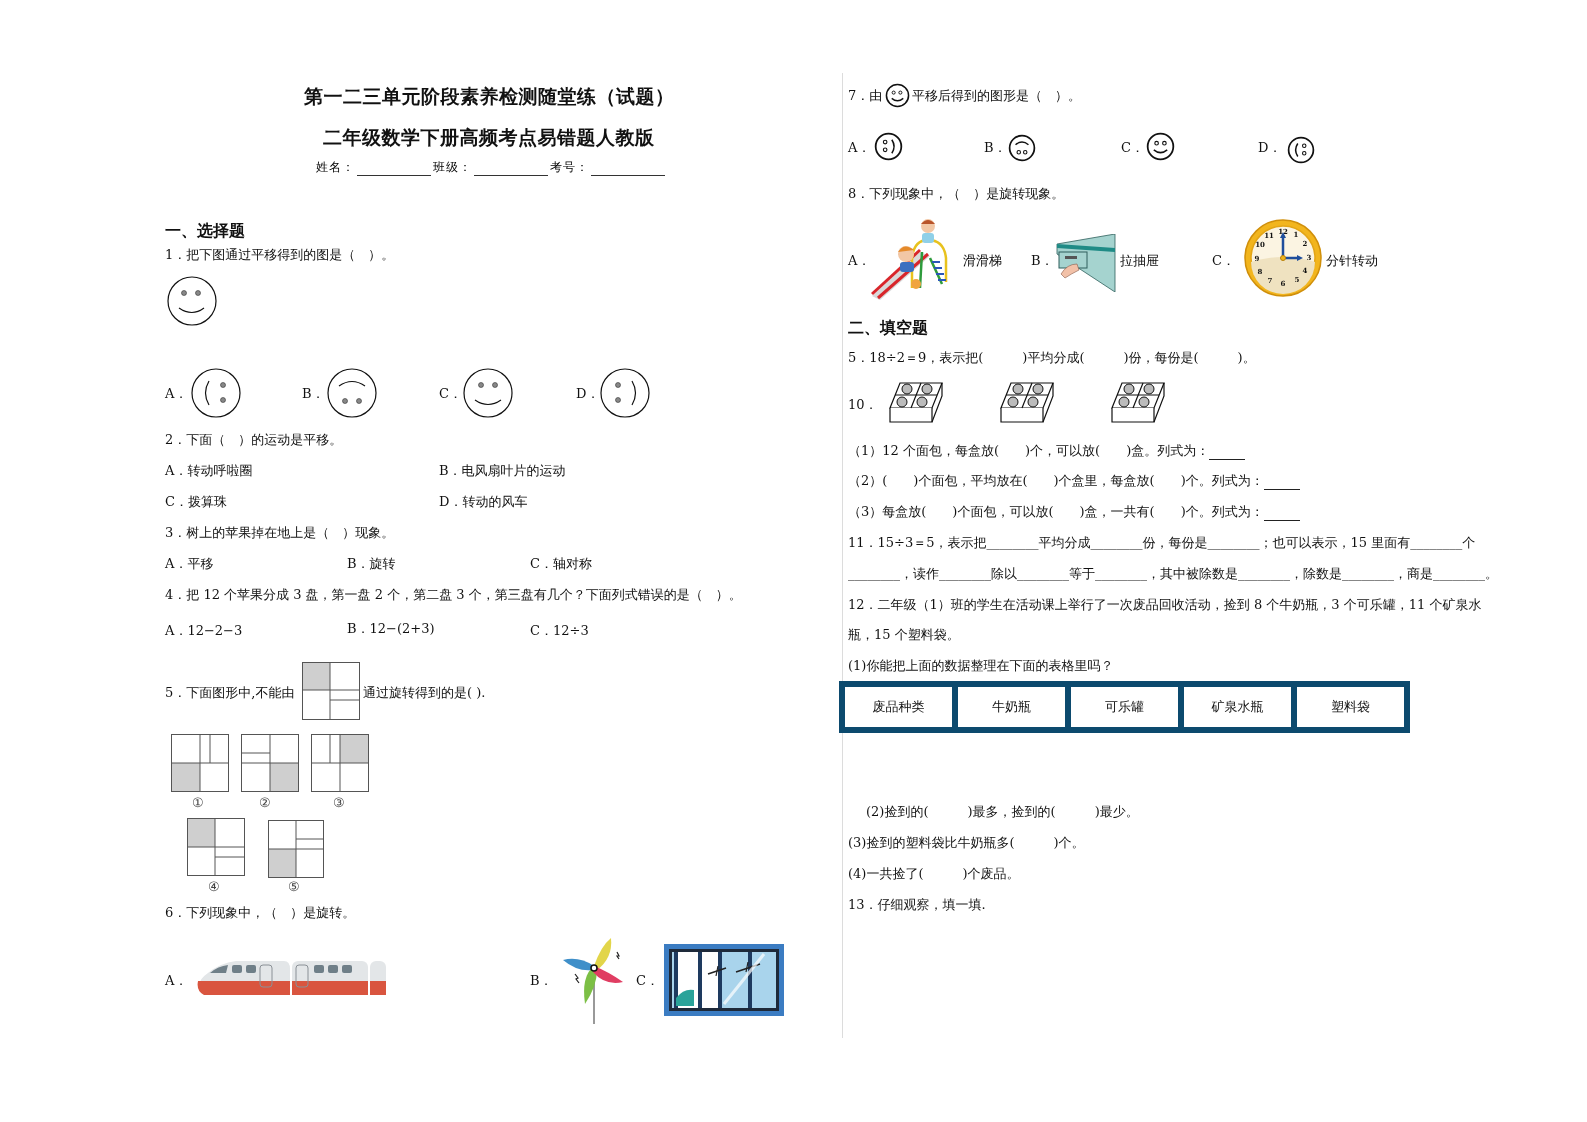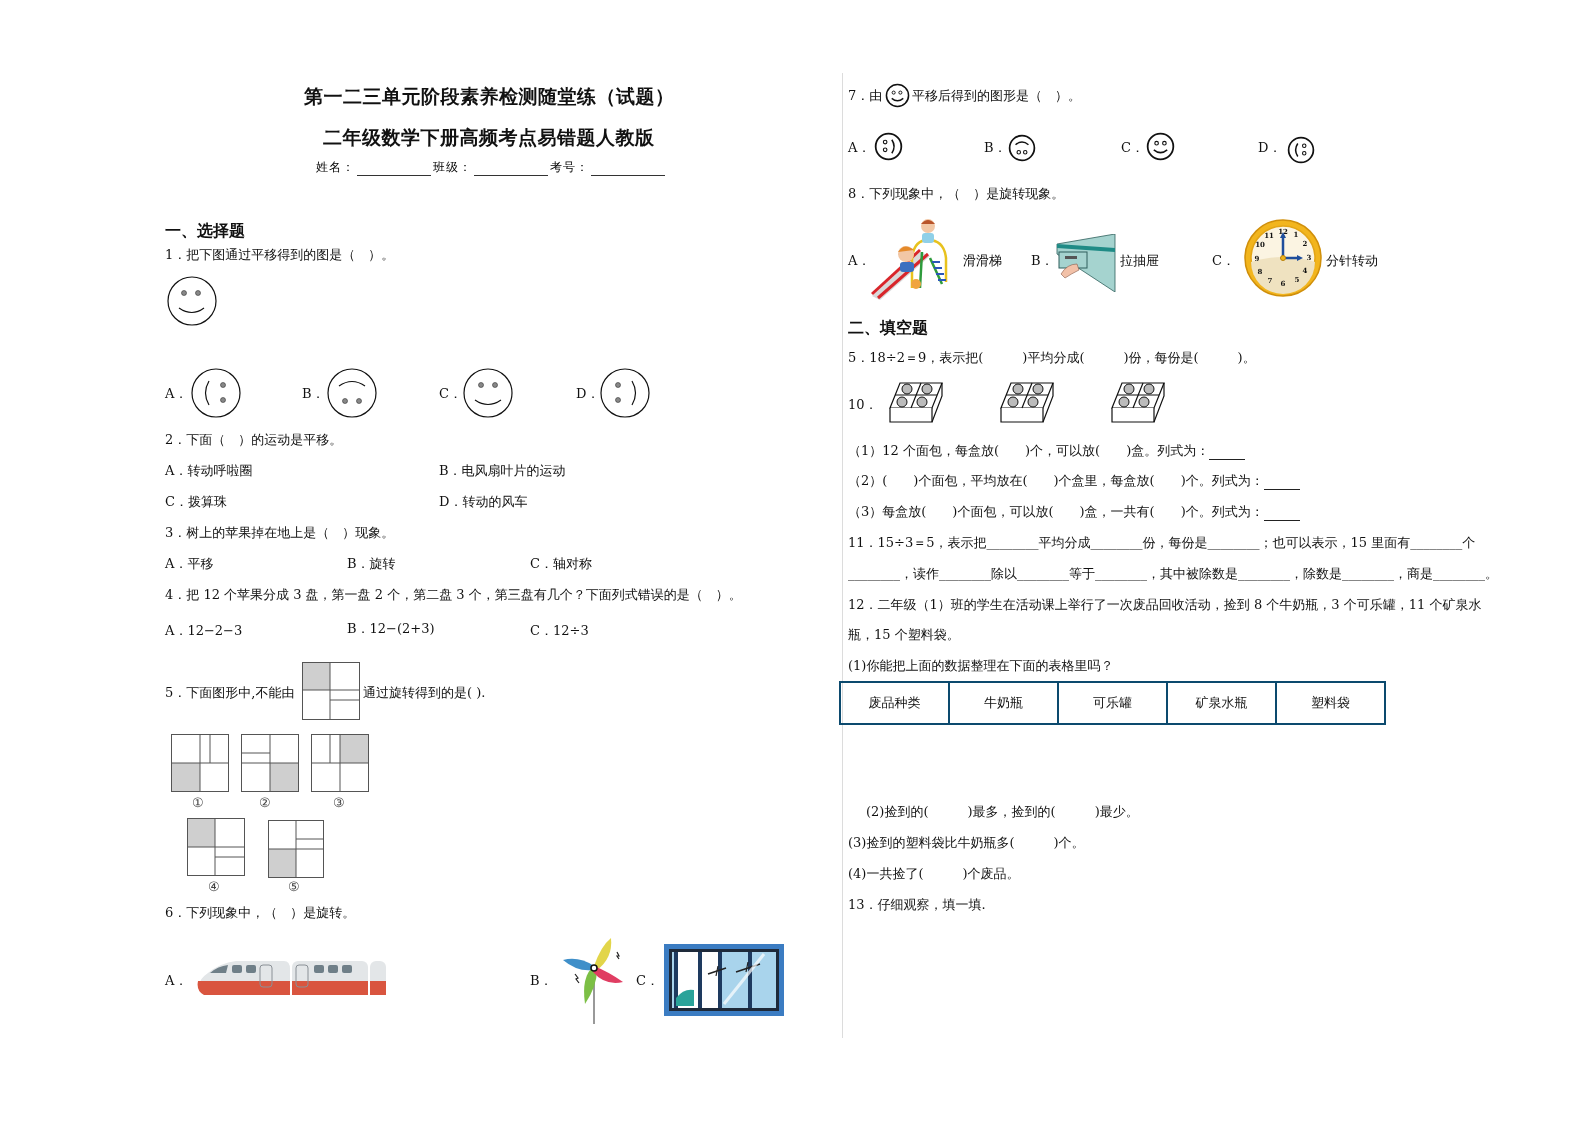--- a/index.html
+++ b/index.html
@@ -9,21 +9,21 @@
   .title1 { font-family: "DejaVu Sans", sans-serif; font-weight: bold; font-size: 19px; letter-spacing: 0.5px; }
   .title2 { font-family: "DejaVu Sans", sans-serif; font-weight: bold; font-size: 19px; letter-spacing: 0.5px; }
   .meta { font-size: 12px; color: #000000; letter-spacing: 1px; }
   .meta .line { display: inline-block; width: 74px; border-bottom: 1px solid #333; height: 12px; vertical-align: bottom; margin: 0 2px; }
   .sec { font-family: "DejaVu Sans", sans-serif; font-weight: bold; font-size: 16px; }
   .q { font-size: 13px; }
   .opt { font-size: 13px; }
   .divider { position: absolute; left: 842px; top: 73px; width: 1px; height: 965px; background: #dcdcdc; }
   .blank { display: inline-block; border-bottom: 1px solid #222; height: 14px; vertical-align: bottom; }
   table.waste { position: absolute; left: 839px; top: 681px; border-collapse: collapse; }
-  table.waste td { border: 2px solid #0c4a6e; width: 107px; height: 40px; text-align: center; font-size: 13px; padding: 0; }
+  table.waste td { border: 6px solid #0c4a6e; width: 107px; height: 40px; text-align: center; font-size: 13px; padding: 0; }
   .fig { position: absolute; }
   svg { display: block; }
 </style>
 </head>
 <body>
 
 <div class="abs title1" style="left:304px; top:84px;">第一二三单元阶段素养检测随堂练（试题）</div>
 <div class="abs title2" style="left:323px; top:125px;">二年级数学下册高频考点易错题人教版</div>
 <div class="abs meta" style="left:316px; top:159px;">
   <span>姓名：</span><span class="line"></span><span>班级：</span><span class="line"></span><span>考号：</span><span class="line"></span>

